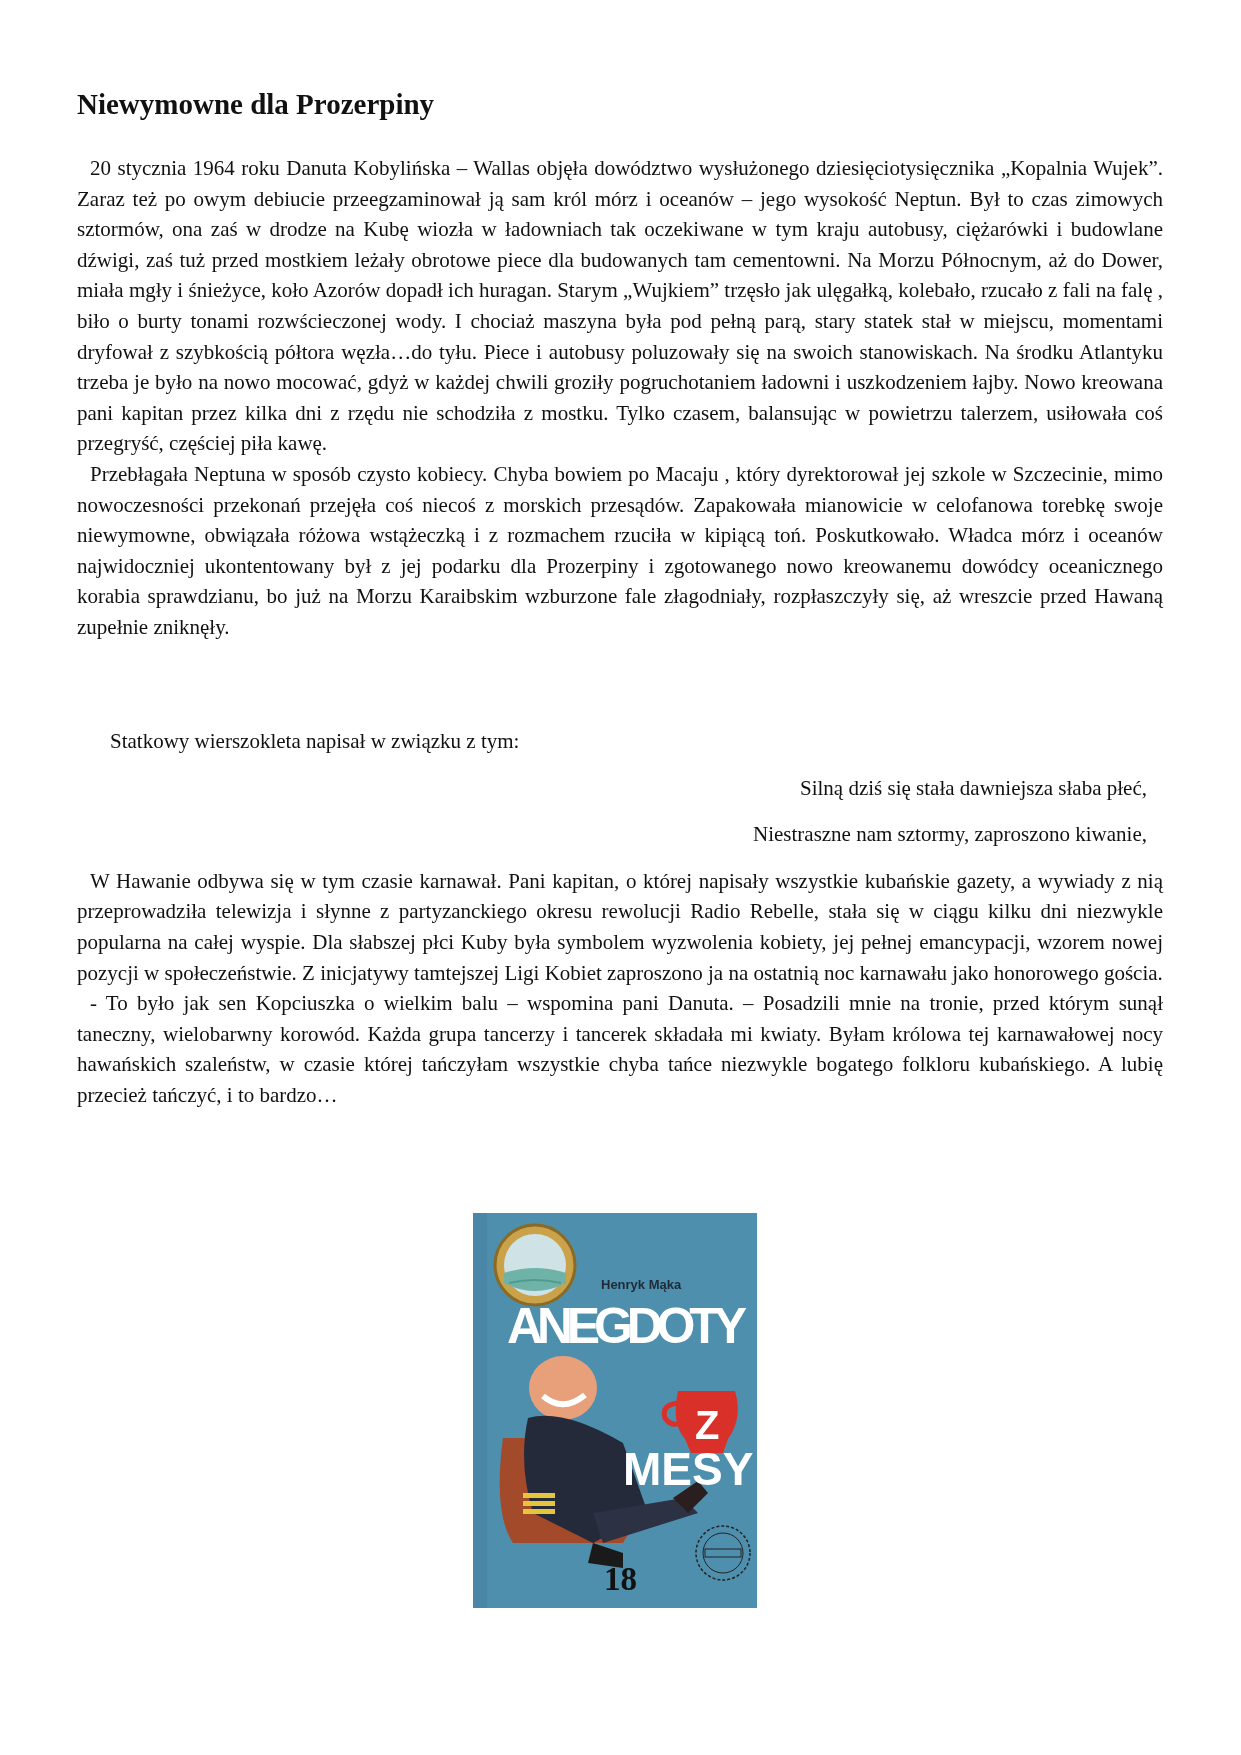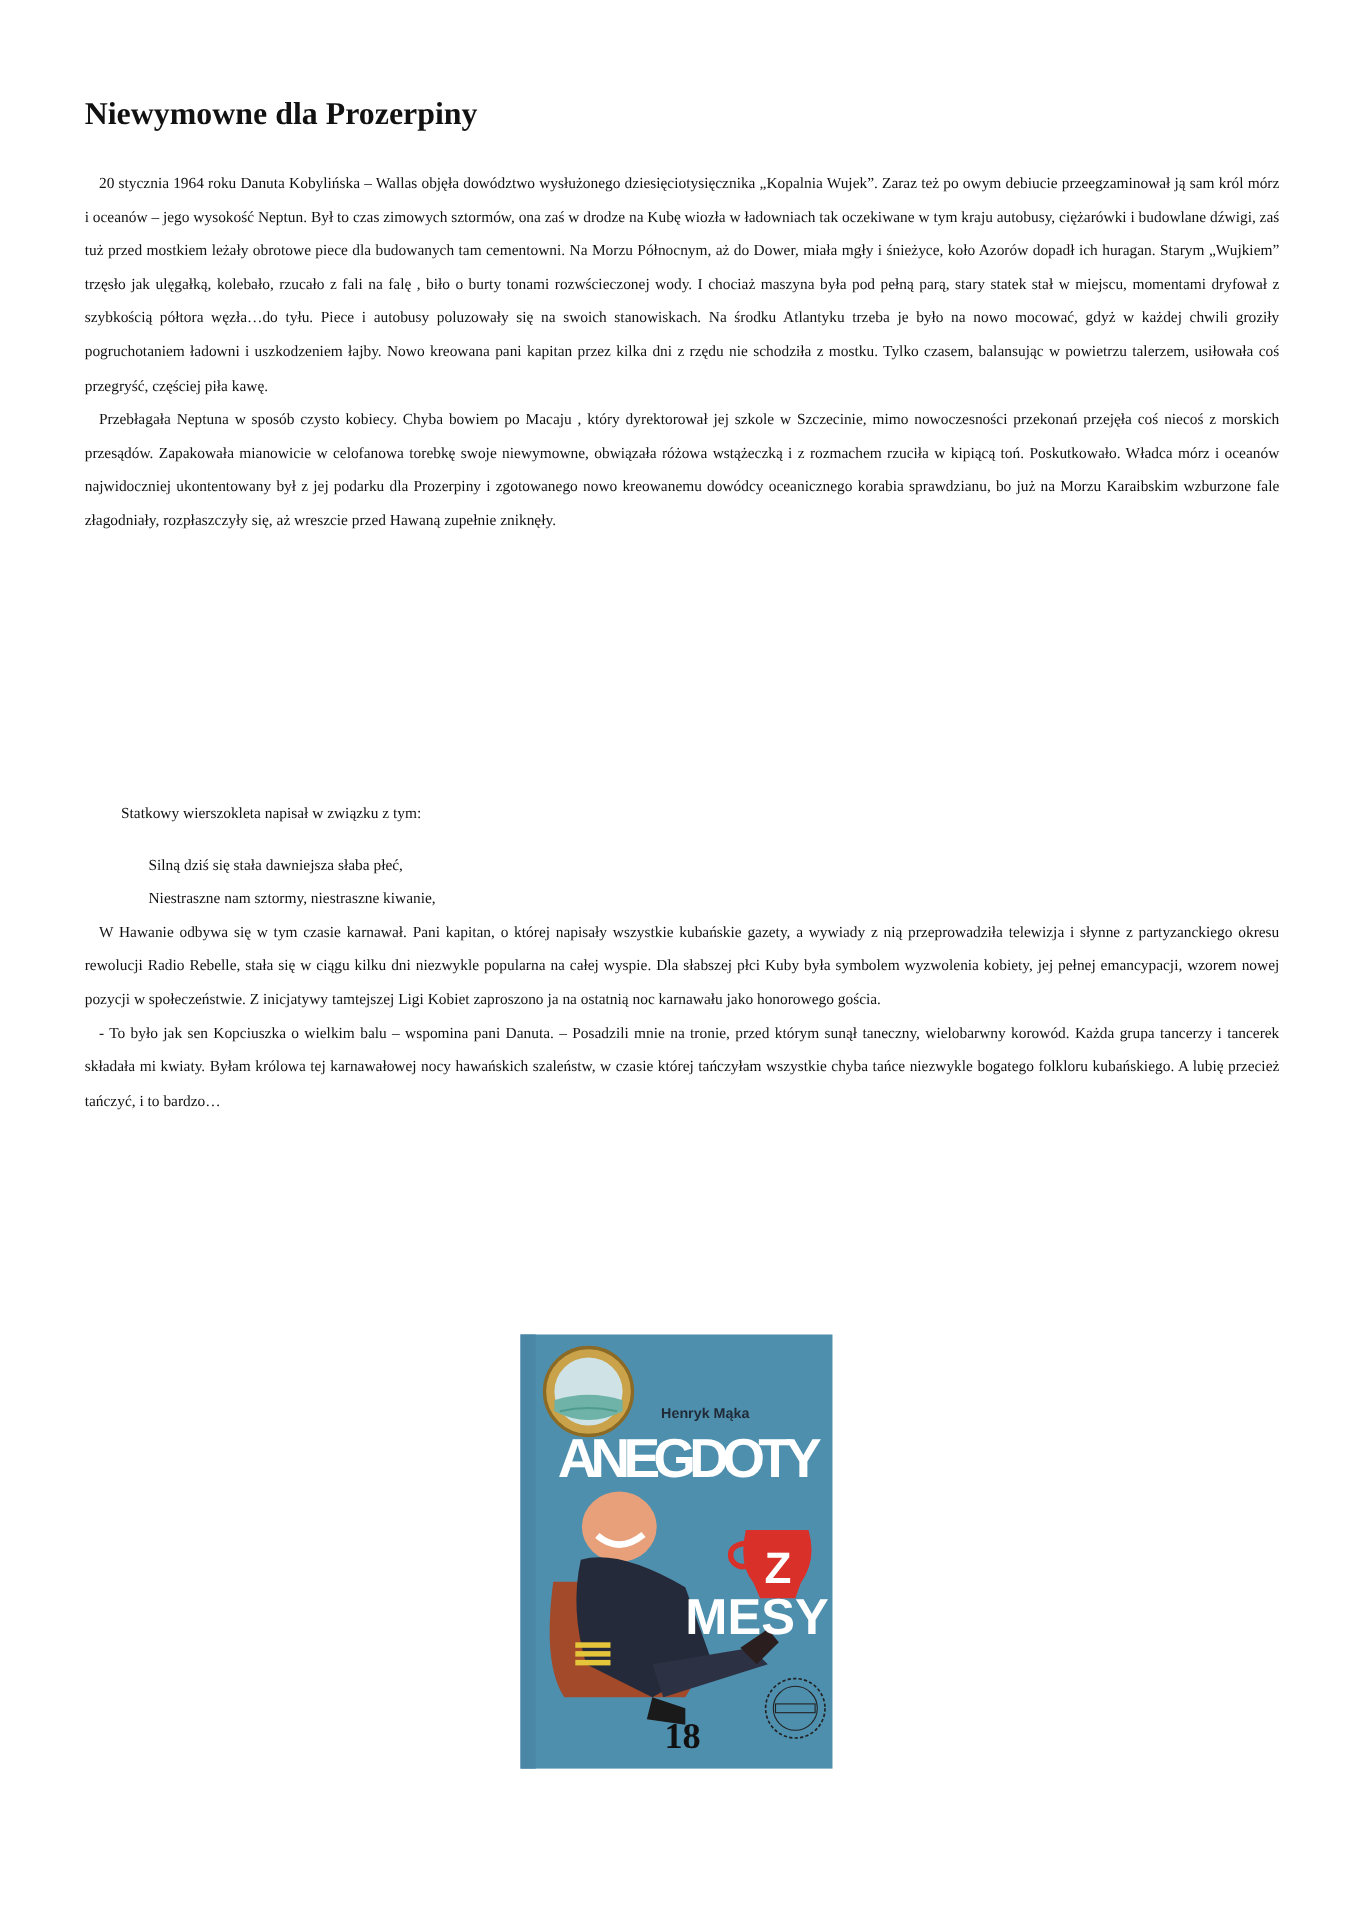--- a/index.html
+++ b/index.html
@@ -1,43 +1,43 @@
 <!DOCTYPE html>
 <html><head>
   <meta charset="utf-8">
   <style>
     html, body { margin: 0; padding: 0; background: #ffffff; }
     body { width: 1241px; height: 1755px; position: relative; overflow: hidden;
            font-family: "Liberation Serif", "DejaVu Serif", serif; color: #111; }
     .title { position: absolute; left: 77px; top: 88px; font-size: 29px; font-weight: bold; margin: 0; }
-    .body-text { position: absolute; left: 77px; width: 1086px; font-size: 14px; line-height: 30.6px; }
+    .body-text { position: absolute; left: 77px; width: 1086px; font-size: 21px; line-height: 30.6px; }
     .p { margin: 0; text-align: justify; text-indent: 13px; }
     #block1 { top: 153px; }
     #block2 { top: 710px; }
     .intro { margin: 16px; padding-left: 17px; }
-    .verse-line { margin: 0; padding-left: 58px; }
+    .verse-line { margin: 16px; padding-left: 58px; text-align: right; }
     .page-number { position: absolute; left: 0; width: 1241px; top: 1561px; text-align: center;
                    font-size: 33px; font-weight: bold; }
     .cover-wrap { position: absolute; left: 473px; top: 1213px; width: 284px; height: 146px; }
   </style>
 </head>
 <body>
 
 <h1 class="title">Niewymowne dla Prozerpiny</h1>
 
 <div id="block1" class="body-text">
   <p class="p">20 stycznia 1964 roku Danuta Kobylińska – Wallas objęła dowództwo wysłużonego dziesięciotysięcznika „Kopalnia Wujek”. Zaraz też po owym debiucie przeegzaminował ją sam król mórz i oceanów – jego wysokość Neptun. Był to czas zimowych sztormów, ona zaś w drodze na Kubę wiozła w ładowniach tak oczekiwane w tym kraju autobusy, ciężarówki i budowlane dźwigi, zaś tuż przed mostkiem leżały obrotowe piece dla budowanych tam cementowni. Na Morzu  Północnym, aż do Dower, miała mgły i śnieżyce, koło Azorów dopadł ich huragan. Starym „Wujkiem” trzęsło jak ulęgałką, kolebało, rzucało z fali na falę , biło o burty tonami rozwścieczonej wody. I chociaż maszyna była pod pełną parą, stary statek stał w miejscu, momentami dryfował z szybkością półtora węzła…do tyłu. Piece i autobusy poluzowały się na swoich stanowiskach. Na środku Atlantyku trzeba je było na nowo mocować, gdyż w każdej chwili groziły pogruchotaniem ładowni i uszkodzeniem łajby. Nowo kreowana pani kapitan przez kilka dni z rzędu nie schodziła z mostku. Tylko czasem, balansując w powietrzu talerzem, usiłowała coś przegryść, częściej piła kawę.</p>
   <p class="p">Przebłagała Neptuna w sposób czysto kobiecy. Chyba bowiem po Macaju , który dyrektorował jej szkole w Szczecinie, mimo nowoczesności przekonań przejęła coś niecoś z morskich przesądów. Zapakowała mianowicie w celofanowa torebkę swoje niewymowne, obwiązała różowa wstążeczką i z rozmachem rzuciła w kipiącą toń. Poskutkowało. Władca mórz i oceanów najwidoczniej ukontentowany był z jej podarku dla Prozerpiny i zgotowanego nowo kreowanemu dowódcy oceanicznego korabia sprawdzianu, bo już na Morzu Karaibskim wzburzone fale złagodniały, rozpłaszczyły się, aż wreszcie przed Hawaną zupełnie zniknęły.</p>
 </div>
 
 <div id="block2" class="body-text">
   <p class="intro">Statkowy wierszokleta napisał w związku z tym:</p>
   <div>
     <p class="verse-line">Silną dziś się stała dawniejsza słaba płeć,</p>
-    <p class="verse-line">Niestraszne nam sztormy, niestraszne kiwanie,</p>
+    <p class="verse-line">Niestraszne nam sztormy, zaproszono kiwanie,</p>
   </div>
   <p class="p">W Hawanie odbywa się w tym czasie karnawał. Pani kapitan, o której napisały wszystkie kubańskie gazety, a wywiady z nią przeprowadziła telewizja i słynne z partyzanckiego okresu rewolucji Radio Rebelle, stała się w ciągu kilku dni niezwykle popularna na całej wyspie. Dla słabszej płci Kuby była symbolem wyzwolenia kobiety, jej pełnej emancypacji, wzorem nowej pozycji w społeczeństwie. Z inicjatywy tamtejszej Ligi Kobiet zaproszono ja na ostatnią noc karnawału jako honorowego gościa.</p>
   <p class="p">- To było jak sen Kopciuszka o wielkim balu – wspomina pani Danuta. – Posadzili mnie na tronie, przed którym sunął taneczny, wielobarwny korowód. Każda grupa tancerzy i tancerek składała mi kwiaty. Byłam królowa tej karnawałowej nocy hawańskich szaleństw, w czasie której tańczyłam wszystkie chyba tańce niezwykle bogatego folkloru kubańskiego. A lubię przecież tańczyć, i to bardzo…</p>
 </div>
 
 <div class="cover-wrap" style="height:395px;">
   <svg width="284" height="395" viewBox="0 0 284 395">
     <rect x="0" y="0" width="284" height="395" fill="#4f8fae"></rect>
     <rect x="0" y="0" width="14" height="395" fill="#4a86a6"></rect>
 

